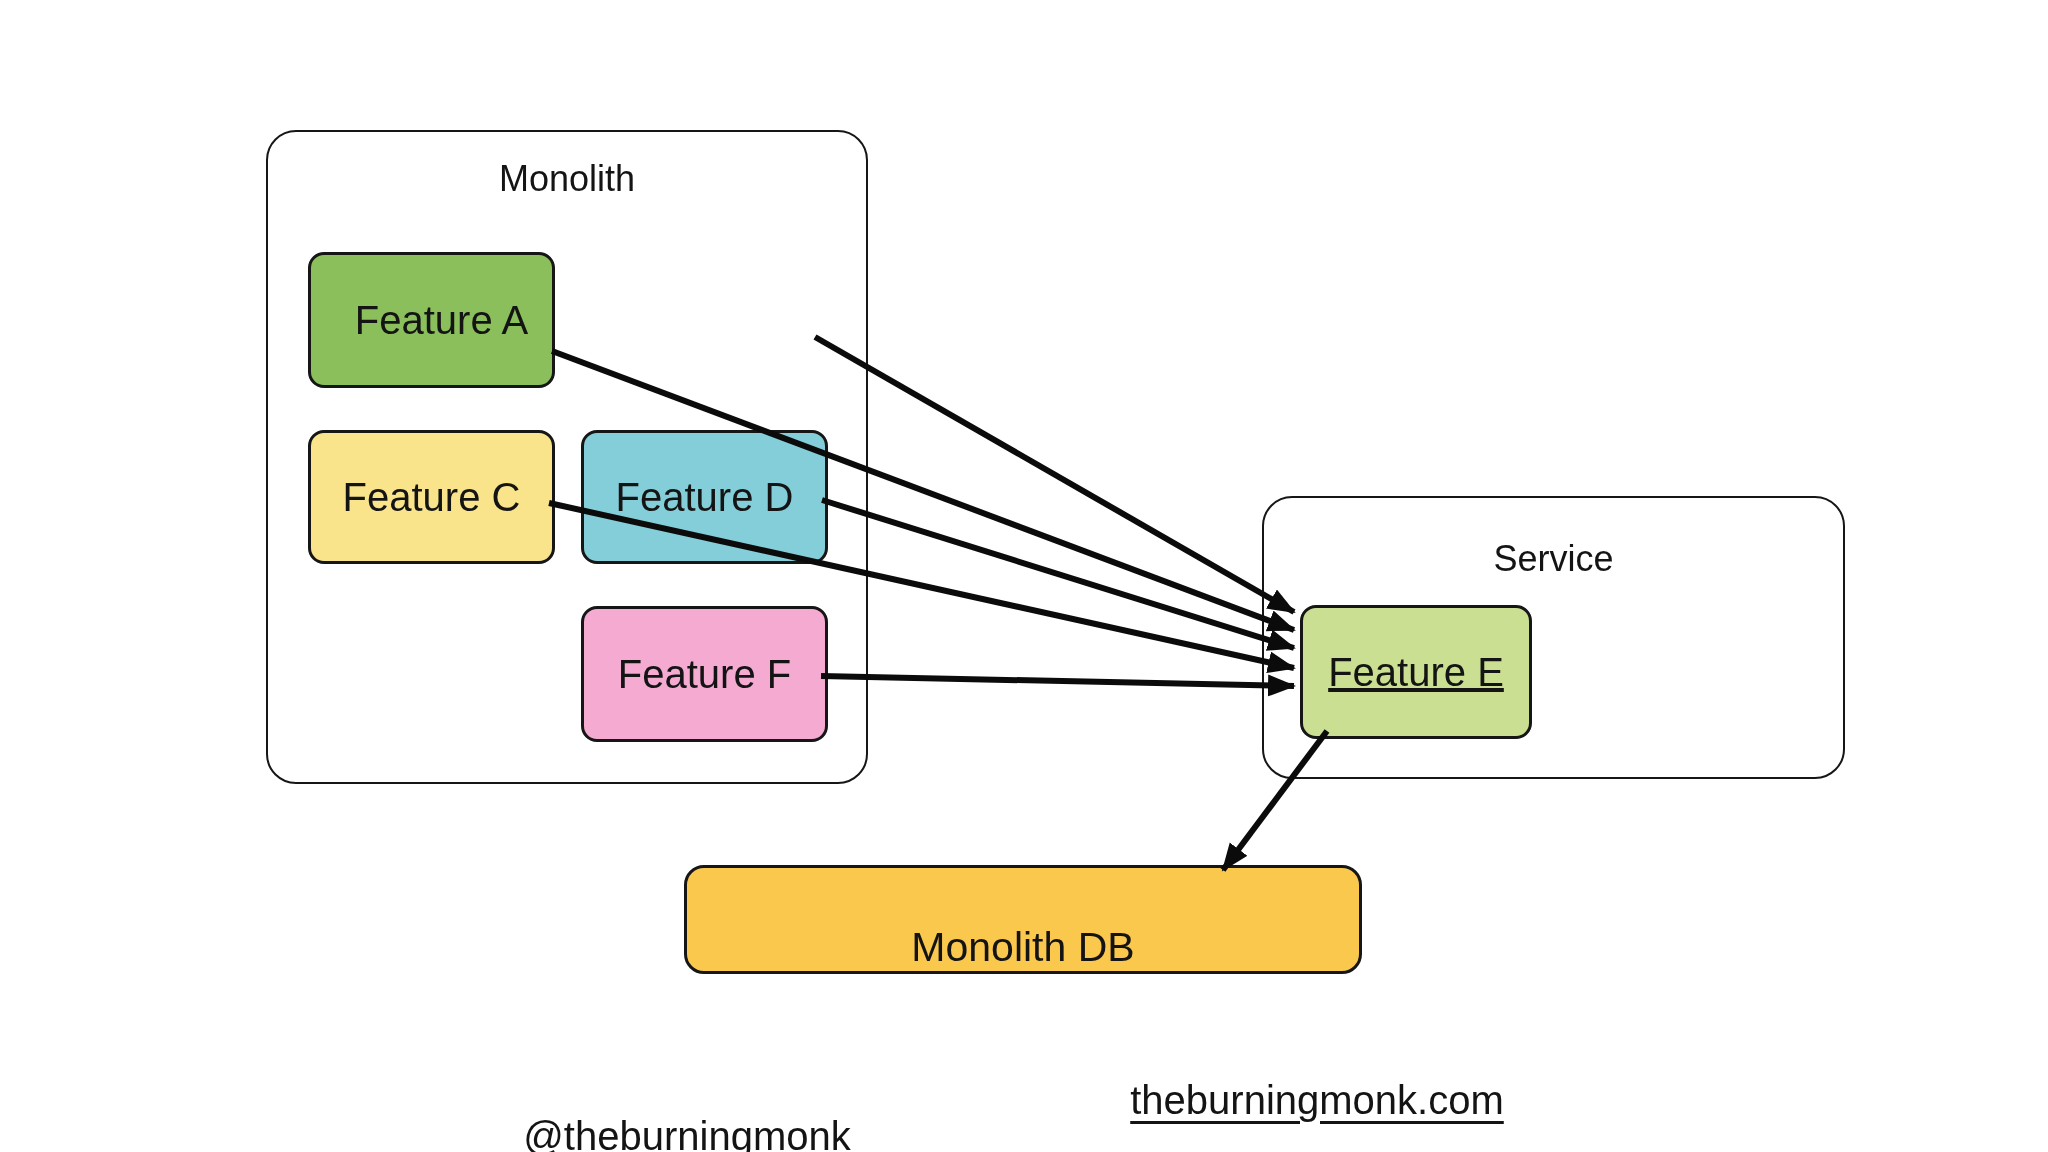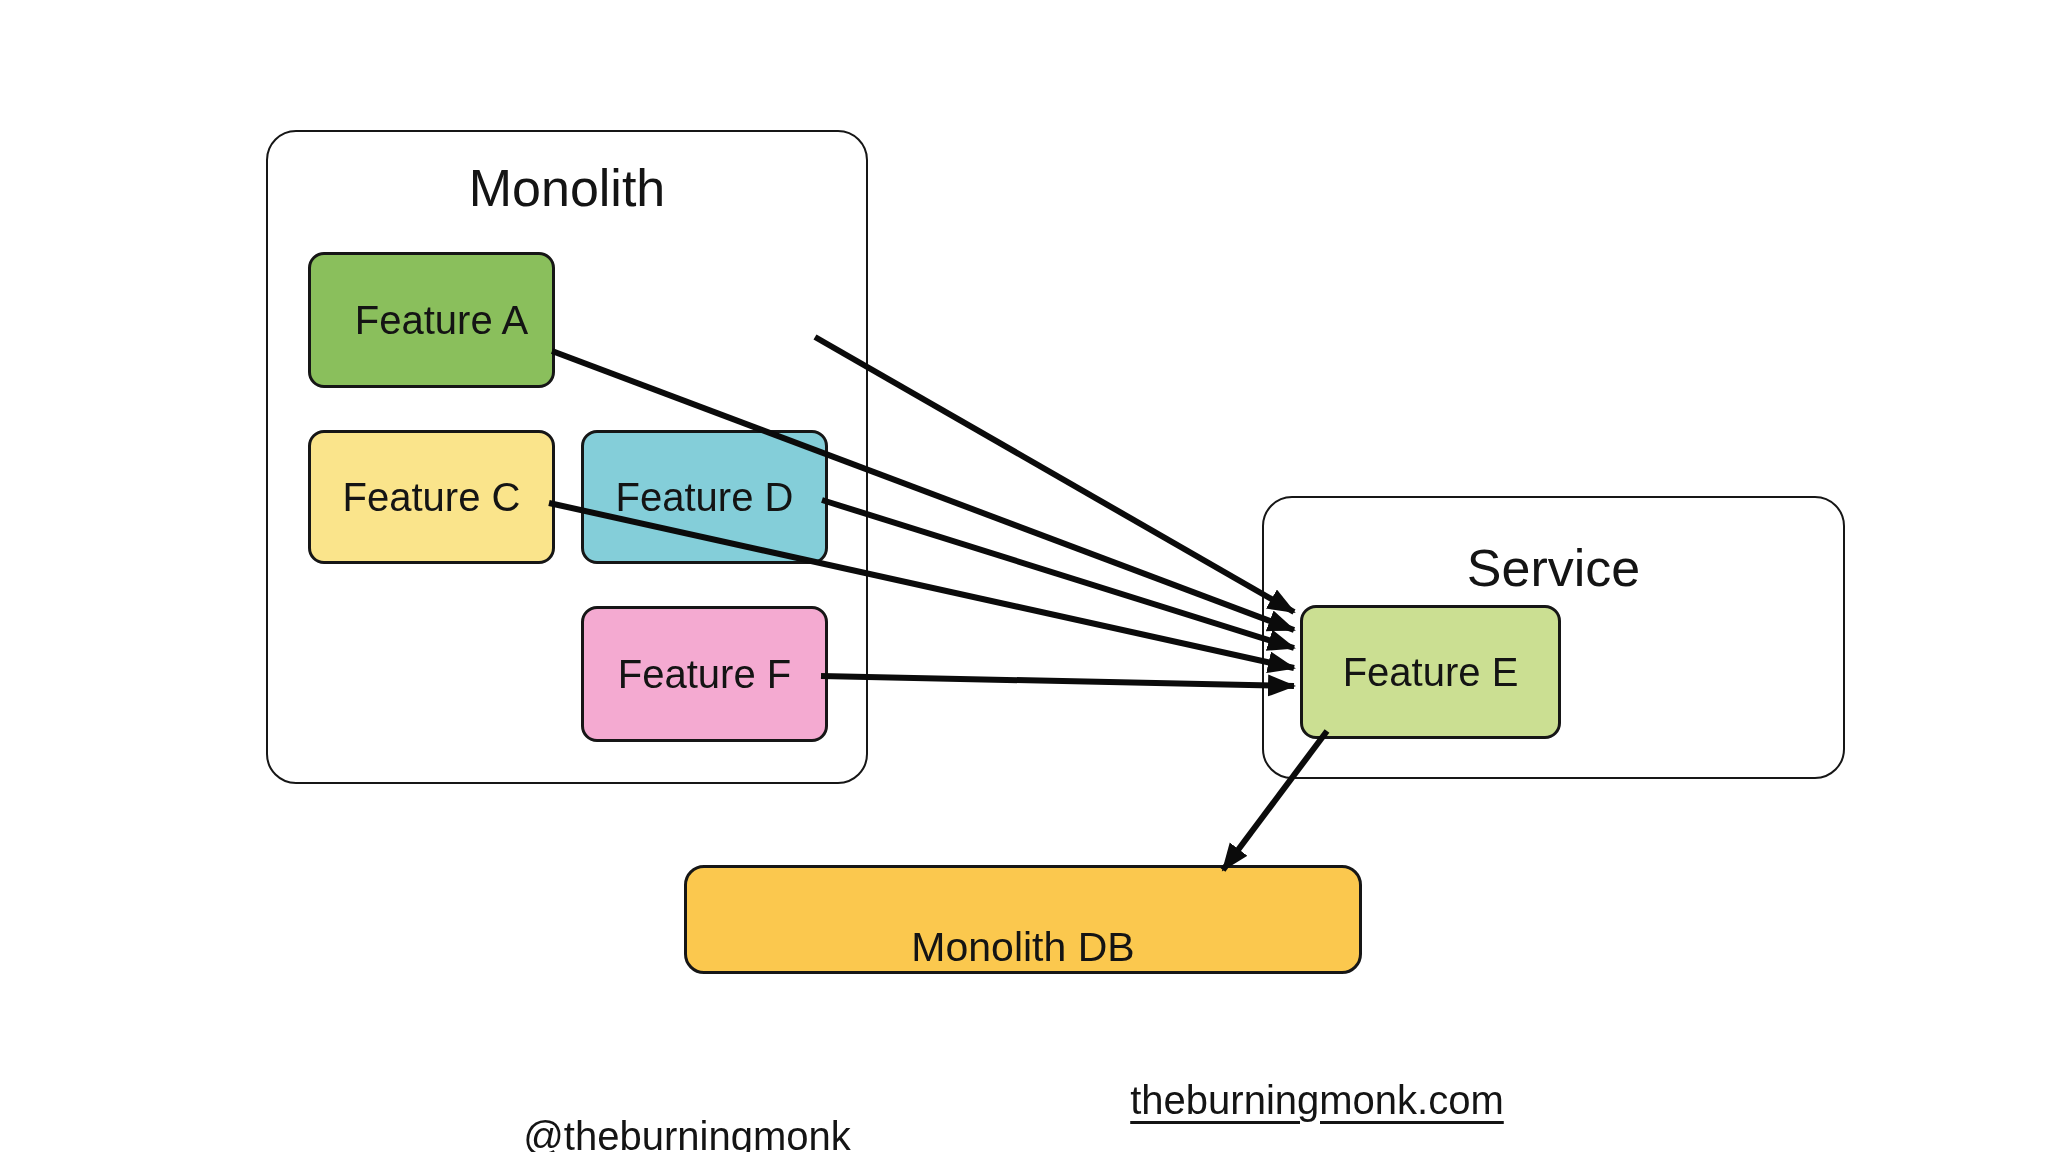--- a/index.html
+++ b/index.html
@@ -20,21 +20,21 @@
     position: absolute;
     background: #ffffff;
     border: 2.5px solid #161616;
     border-radius: 30px;
     z-index: 1;
     box-sizing: border-box;
   }
   .group-title {
     width: 100%;
     text-align: center;
-    font-size: 52px;
+    font-size: 36px;
     font-weight: 400;
     color: #141414;
   }
 
   #monolith-box { left: 266px; top: 130px; width: 602px; height: 654px; }
   #monolith-box .group-title { padding-top: 26px; }
   #service-box  { left: 1262px; top: 496px; width: 583px; height: 283px; }
   #service-box .group-title { padding-top: 40px; }
 
   
@@ -49,21 +49,21 @@
     color: #141414;
     z-index: 2;
     box-sizing: border-box;
   }
   
   #feature-a { left: 308px; top: 252px; width: 247px; height: 136px; padding-left: 20px; }
   #feature-b { left: 581px; top: 252px; width: 247px; height: 136px; }
   #feature-c { left: 308px; top: 430px; width: 247px; height: 134px; }
   #feature-d { left: 581px; top: 430px; width: 247px; height: 134px; }
   #feature-f { left: 581px; top: 606px; width: 247px; height: 136px; }
-  #feature-e { left: 1300px; top: 605px; width: 261px; height: 134px; }
+  #feature-e { left: 1300px; top: 605px; width: 232px; height: 134px; text-decoration: underline; }
 
   
   #monolith-db {
     position: absolute;
     left: 684px; top: 865px; width: 678px; height: 109px;
     border: 3px solid #161616;
     border-radius: 20px;
     display: flex;
     align-items: center;
     justify-content: center;

